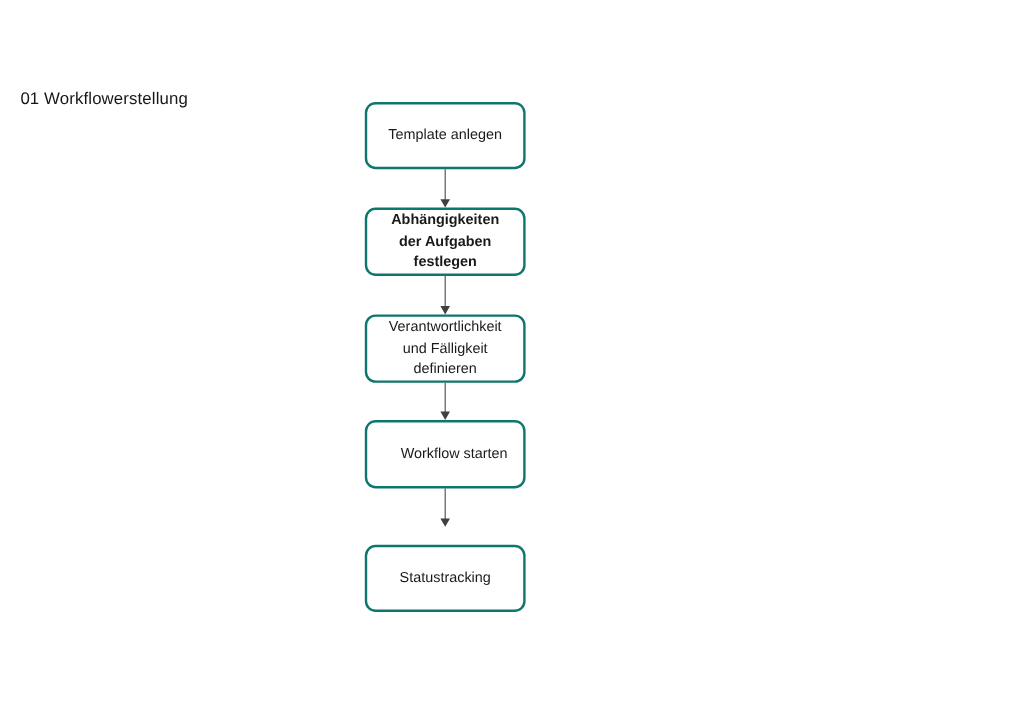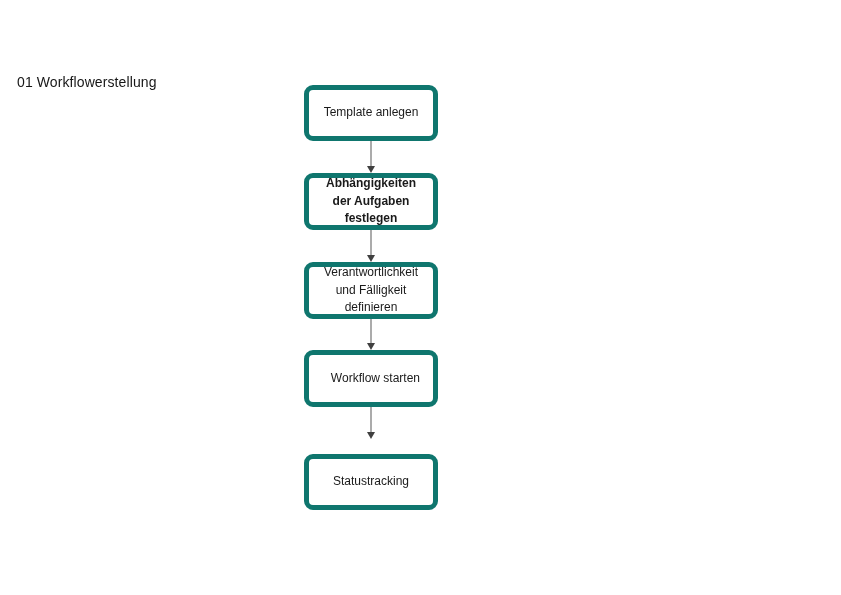--- a/index.html
+++ b/index.html
@@ -25,21 +25,21 @@
     letter-spacing: 0.1px;
     white-space: nowrap;
   }
   .node {
     position: absolute;
     left: 304px;
     width: 134px;
     height: 56px;
     box-sizing: border-box;
     background: #ffffff;
-    border: 5px solid #0f766e;
+    border: 2px solid #0f766e;
     border-radius: 9px;
     display: flex;
     align-items: center;
     justify-content: center;
     text-align: center;
     padding: 0 13px;
     font-size: 12px;
     line-height: 1.45;
     color: #1a1a1a;
   }

